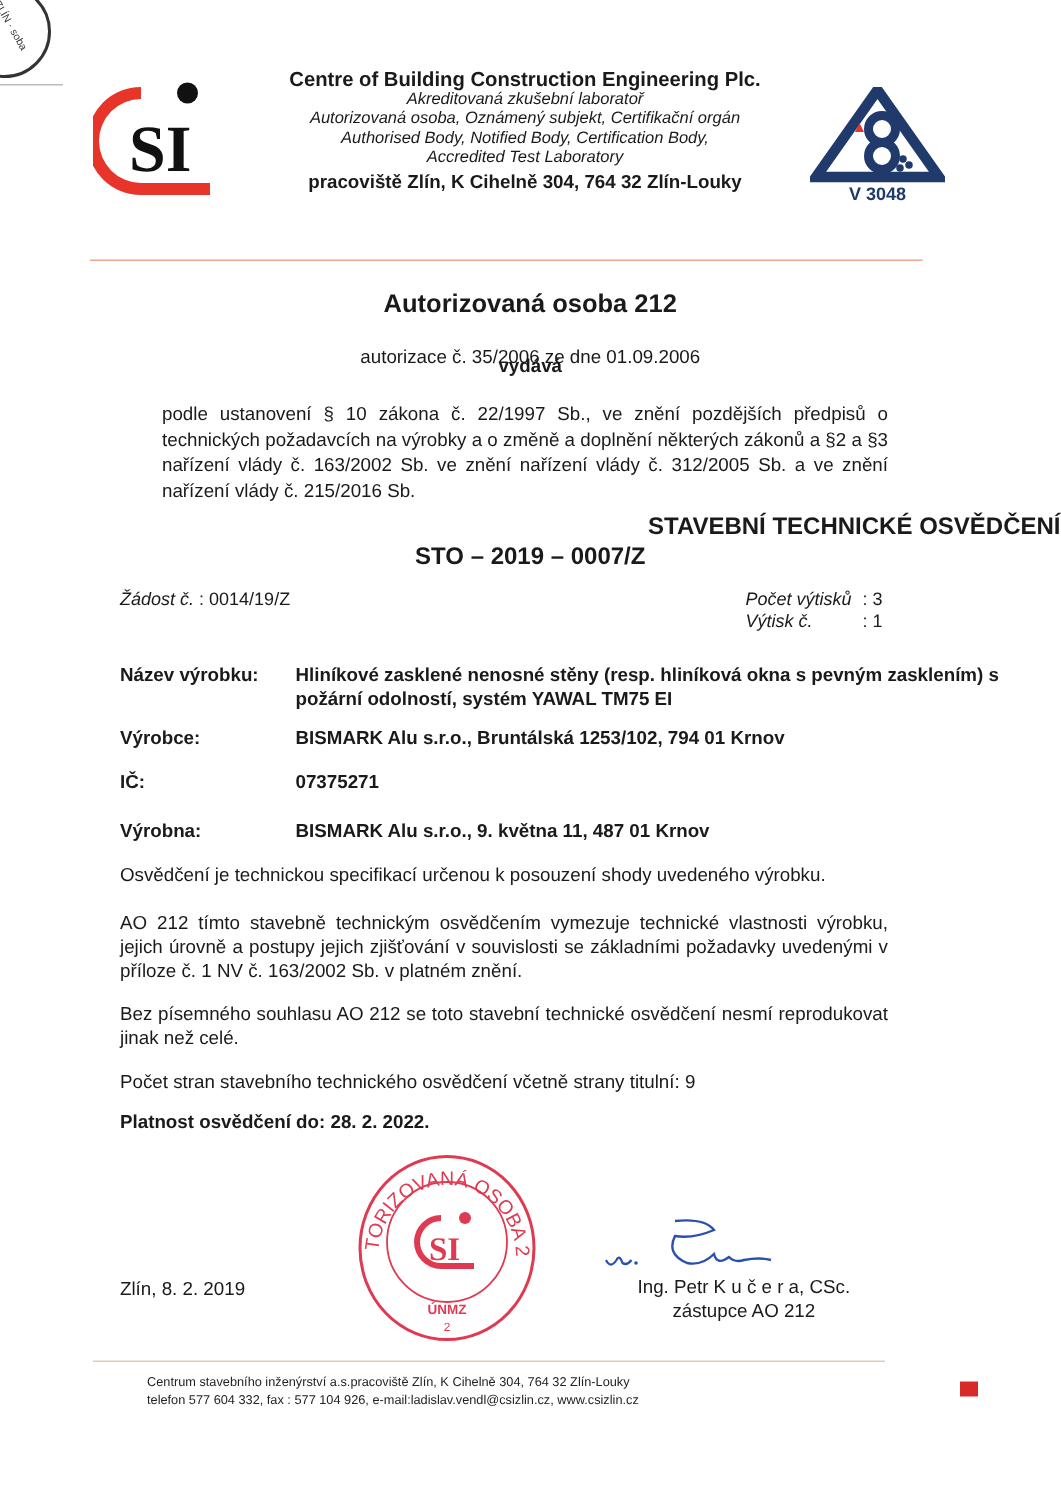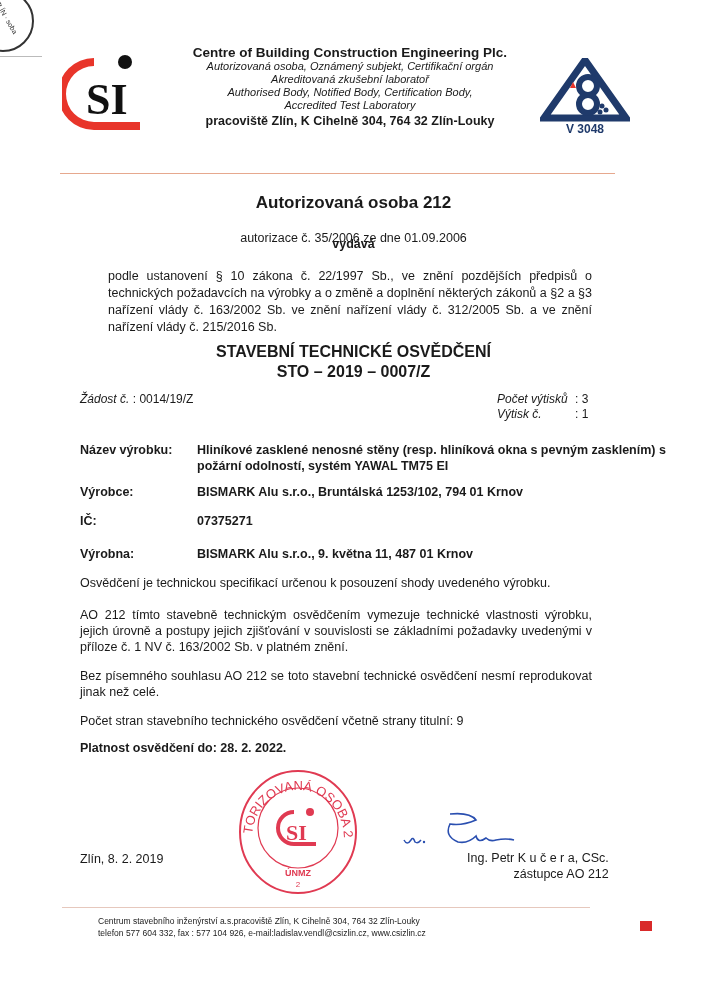--- a/index.html
+++ b/index.html
@@ -16,35 +16,35 @@
   .hdr .it { font-style:italic; font-size:11px; line-height:13px; }
   .hdr .addr { font-weight:bold; font-size:12.5px; margin-top:2px; }
   .cert-logo { left:540px; top:58px; width:90px; height:86px; }
   .cert-logo .code { position:absolute; left:0; right:0; top:64px; text-align:center; color:#1f3a6b; font-weight:bold; font-size:12px; }
   .hr-top { left:60px; top:173px; width:555px; height:1px; background:#e6a88e; }
   .title { left:0; width:707px; text-align:center; }
   .t1 { top:193px; font-size:17px; font-weight:bold; }
   .t2 { top:215px; font-size:12.5px;margin-top:16px; }
   .t3 { top:237px; font-size:12.5px; font-weight:bold; }
   .para { left:108px; width:484px; font-size:12.5px; line-height:17px; text-align:justify; top:268px; }
-  .sto1 { top:343px; font-size:16px; font-weight:bold; }
+  .sto1 { top:343px; font-size:16px; font-weight:bold;text-align:right; }
   .sto2 { top:363px; font-size:16px; font-weight:bold; }
   .zad { left:80px; top:392px; font-size:12px; }
   .zad i { font-style:italic; }
   .pocet { left:497px; top:392px; font-size:12px; line-height:15px; }
   .pocet .lbl { display:inline-block; width:78px; font-style:italic; }
   .row { left:80px; font-size:12.5px; font-weight:bold; line-height:16px; }
   .row .k { position:absolute; left:0; width:110px; }
   .row .v { position:absolute; left:117px; width:470px; }
   .body-p { left:80px; width:512px; font-size:12.5px; line-height:16px; text-align:justify; }
   .bold { font-weight:bold; }
   .date { left:80px; top:852px; font-size:12.5px; }
   .stamp { left:236px; top:768px; width:124px; height:128px; }
   .sign { left:400px; top:810px; width:120px; height:38px; }
-  .signer { left:425px; top:850px; font-size:12.5px; text-align:right; line-height:16px;margin-left:42px; }
+  .signer { left:425px; top:850px; font-size:12.5px; text-align:center; line-height:16px; }
   .hr-bot { left:62px; top:907px; width:528px; height:1px; background:#e6c8bd; }
   .foot { left:98px; top:915px; font-size:8.5px; line-height:12px; color:#222; }
   .foot-logo { left:640px; top:921px; width:12px; height:10px; background:#d92a2a; }
 </style>
 </head>
 <body>
 
 <div class="abs corner-stamp">
   <span class="txt">tofe ZLÍN · soba 212</span>
 </div>
@@ -53,22 +53,22 @@
 <div class="abs logo">
   <svg width="80" height="84" viewBox="0 0 80 84">
     <path d="M32 6 A36 36 0 1 0 32 78 L78 78 L78 70 L32 70 A28 28 0 1 1 32 14 Z" fill="#e8352a"></path>
     <circle cx="63" cy="10" r="7" fill="#111"></circle>
     <text x="24" y="62" font-family="Liberation Serif, serif" font-weight="bold" font-size="44" fill="#111">SI</text>
   </svg>
 </div>
 
 <div class="abs hdr">
   <div class="b2">Centre of Building Construction Engineering Plc.</div>
+  <div class="it">Akreditovaná zkušební laboratoř</div>
   <div class="it">Autorizovaná osoba, Oznámený subjekt, Certifikační orgán</div>
-  <div class="it">Akreditovaná zkušební laboratoř</div>
   <div class="it">Authorised Body, Notified Body, Certification Body,</div>
   <div class="it">Accredited Test Laboratory</div>
   <div class="addr">pracoviště Zlín, K Cihelně 304, 764 32  Zlín-Louky</div>
 </div>
 
 <div class="abs cert-logo">
   <svg width="90" height="64" viewBox="0 0 90 64">
     <polygon points="45,2 86,60 4,60" fill="none" stroke="#1f3a6b" stroke-width="7"></polygon>
     <circle cx="48" cy="28" r="9" fill="none" stroke="#1f3a6b" stroke-width="6"></circle>
     <circle cx="48" cy="46" r="9" fill="none" stroke="#1f3a6b" stroke-width="6"></circle>

